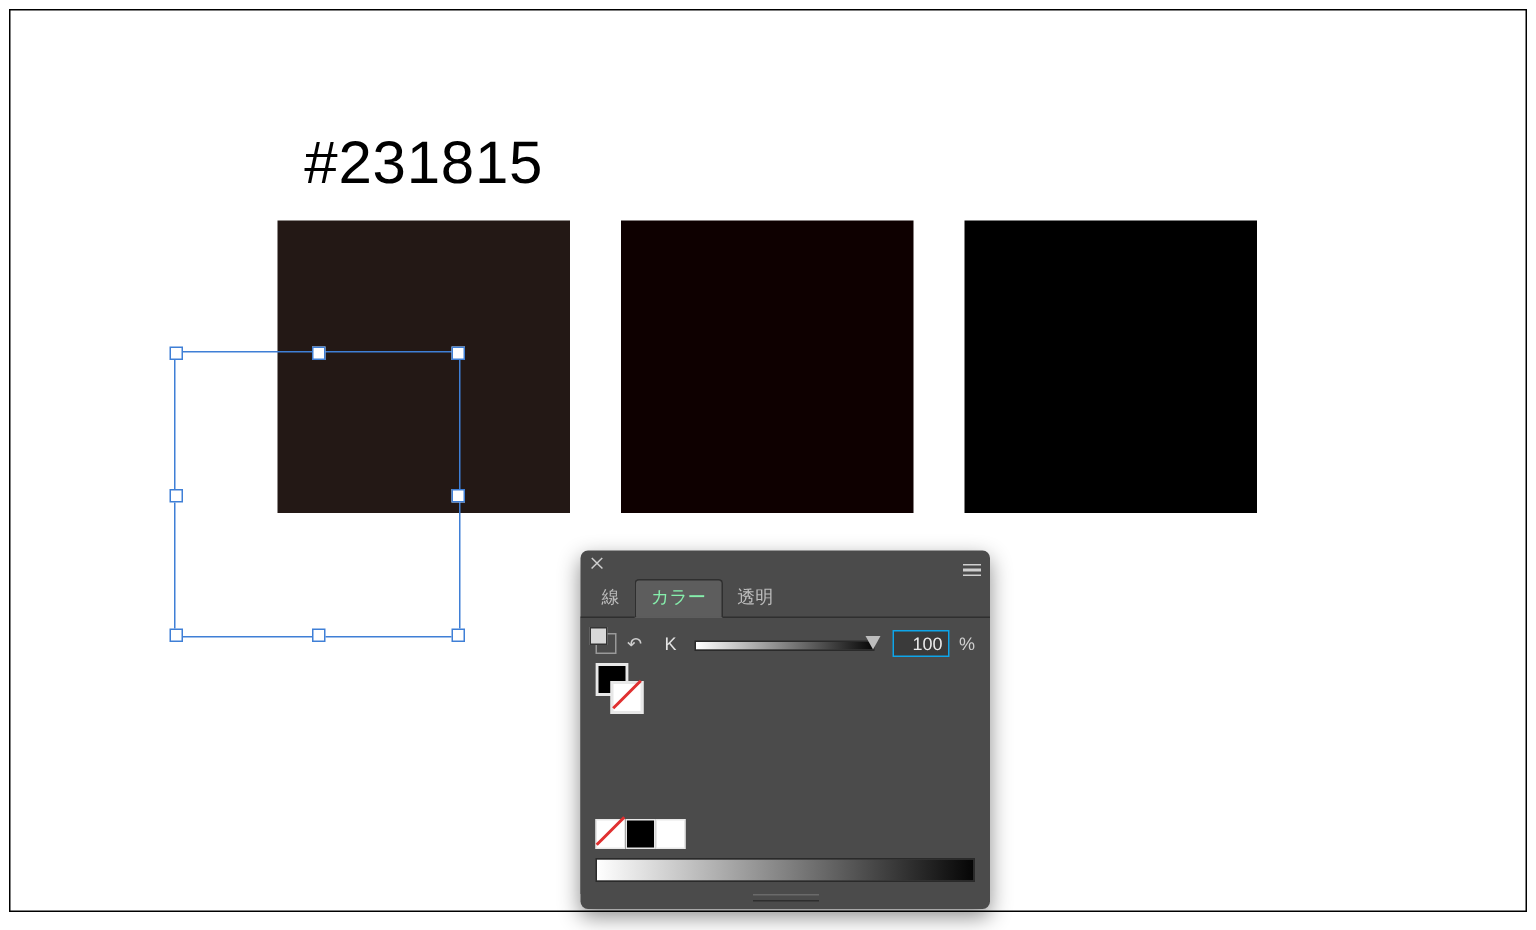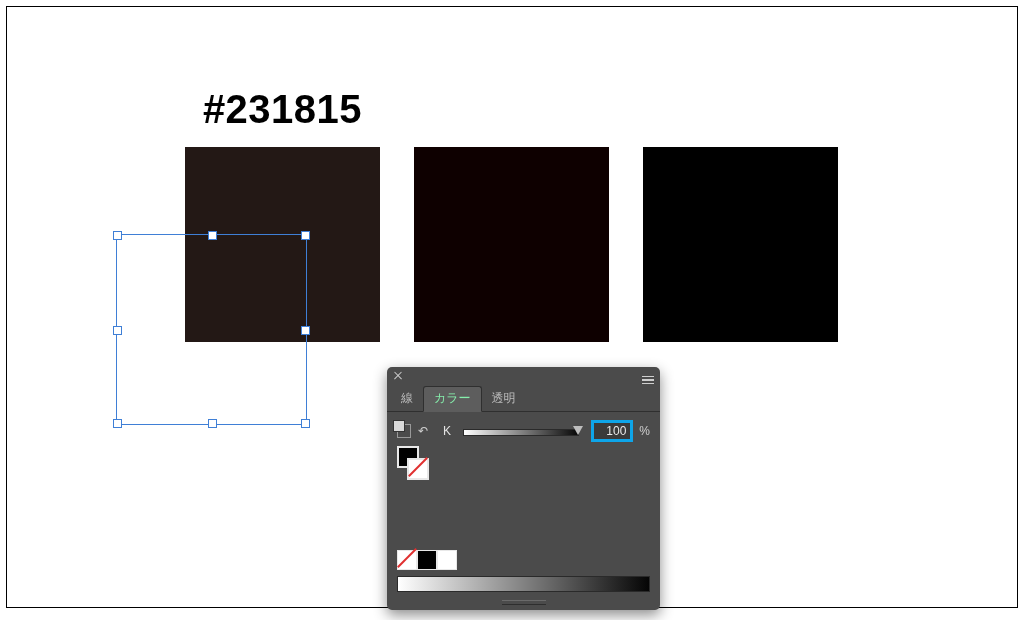--- a/index.html
+++ b/index.html
@@ -1,18 +1,18 @@
 <!DOCTYPE html>
 <html><head>
 <meta charset="utf-8">
 <style>
   html,body{margin:0;padding:0;width:1024px;height:620px;font-family:"Helvetica Neue",Arial,sans-serif;background:#fff;overflow:hidden}
   .stage{position:absolute;left:6px;top:6px;right:6px;bottom:12px;border:1px solid #000}
   .sw{position:absolute;top:140px;width:195px;height:195px}
-  .lbl{position:absolute;top:80px;width:195px;text-align:center;font-size:40px;font-weight:700;letter-spacing:.5px;color:#000}
+  .lbl{position:absolute;top:80px;width:195px;text-align:center;font-size:40px;font-weight:400;letter-spacing:.5px;color:#000}
   .sw1,.lbl1{left:178px}
   .sw2,.lbl2{left:407px}
   .sw3,.lbl3{left:636px}
 
   
   .sel{position:absolute;left:109px;top:227px;width:189px;height:189px;border:1px solid #3f7fd6}
   .h{position:absolute;width:7px;height:7px;background:#fff;border:1px solid #3f7fd6}
   .htl{left:-4px;top:-4px}.htc{left:50%;top:-4px;margin-left:-4px}.htr{right:-4px;top:-4px}
   .hml{left:-4px;top:50%;margin-top:-4px}.hmr{right:-4px;top:50%;margin-top:-4px}
   .hbl{left:-4px;bottom:-4px}.hbc{left:50%;bottom:-4px;margin-left:-4px}.hbr{right:-4px;bottom:-4px}
@@ -33,21 +33,21 @@
   .body{background:#4b4b4b;padding:8px 10px 8px 10px}
   .row1{display:flex;align-items:center;gap:6px;margin-bottom:4px}
   .fstoggle{width:14px;height:14px;position:relative}
   .fstoggle .bb{position:absolute;inset:0;border:1px solid #999}
   .fstoggle .ff{position:absolute;left:-4px;top:-4px;width:10px;height:10px;background:#d8d8d8;border:1px solid #333}
   .undo{font-size:12px;color:#cfcfcf;width:12px;text-align:center;cursor:default}
   .klabel{margin-left:8px;color:#e3e3e3}
   .slider{position:relative;flex:1;height:12px;margin:0 6px}
   .slider .track{position:absolute;left:0;right:0;top:4px;height:5px;background:linear-gradient(to right,#fff,#070707);border:1px solid #2a2a2a}
   .slider .thumb{position:absolute;right:-4px;top:1px;width:0;height:0;border-left:5px solid transparent;border-right:5px solid transparent;border-top:9px solid #bdbdbd;cursor:default}
-  .valbox{background:#3a3a3a;border:3px solid #0ea5e9;color:#e9e9e9;padding:1px 4px;min-width:28px;text-align:right;font-size:12px}
+  .valbox{background:#3a3a3a;border:1px solid #0ea5e9;color:#e9e9e9;padding:1px 4px;min-width:28px;text-align:right;font-size:12px}
   .pct{color:#cfcfcf}
   .row2{display:flex;gap:0;margin-top:4px}
   .chip{position:relative;width:18px;height:18px;border:2px solid #e8e8e8}
   .chip.fillchip{background:#000}
   .chip.nonechip{background:#fff}
   .chip .slash{position:absolute;left:-2px;top:-2px;width:22px;height:22px}
   .chip .slash:before{content:"";position:absolute;left:-2px;top:8px;width:26px;height:2px;background:#e03030;transform:rotate(-45deg)}
   .spacer{height:70px}
   .mini{display:flex;gap:0}
   .mini .chip{border:1px solid #e8e8e8}

